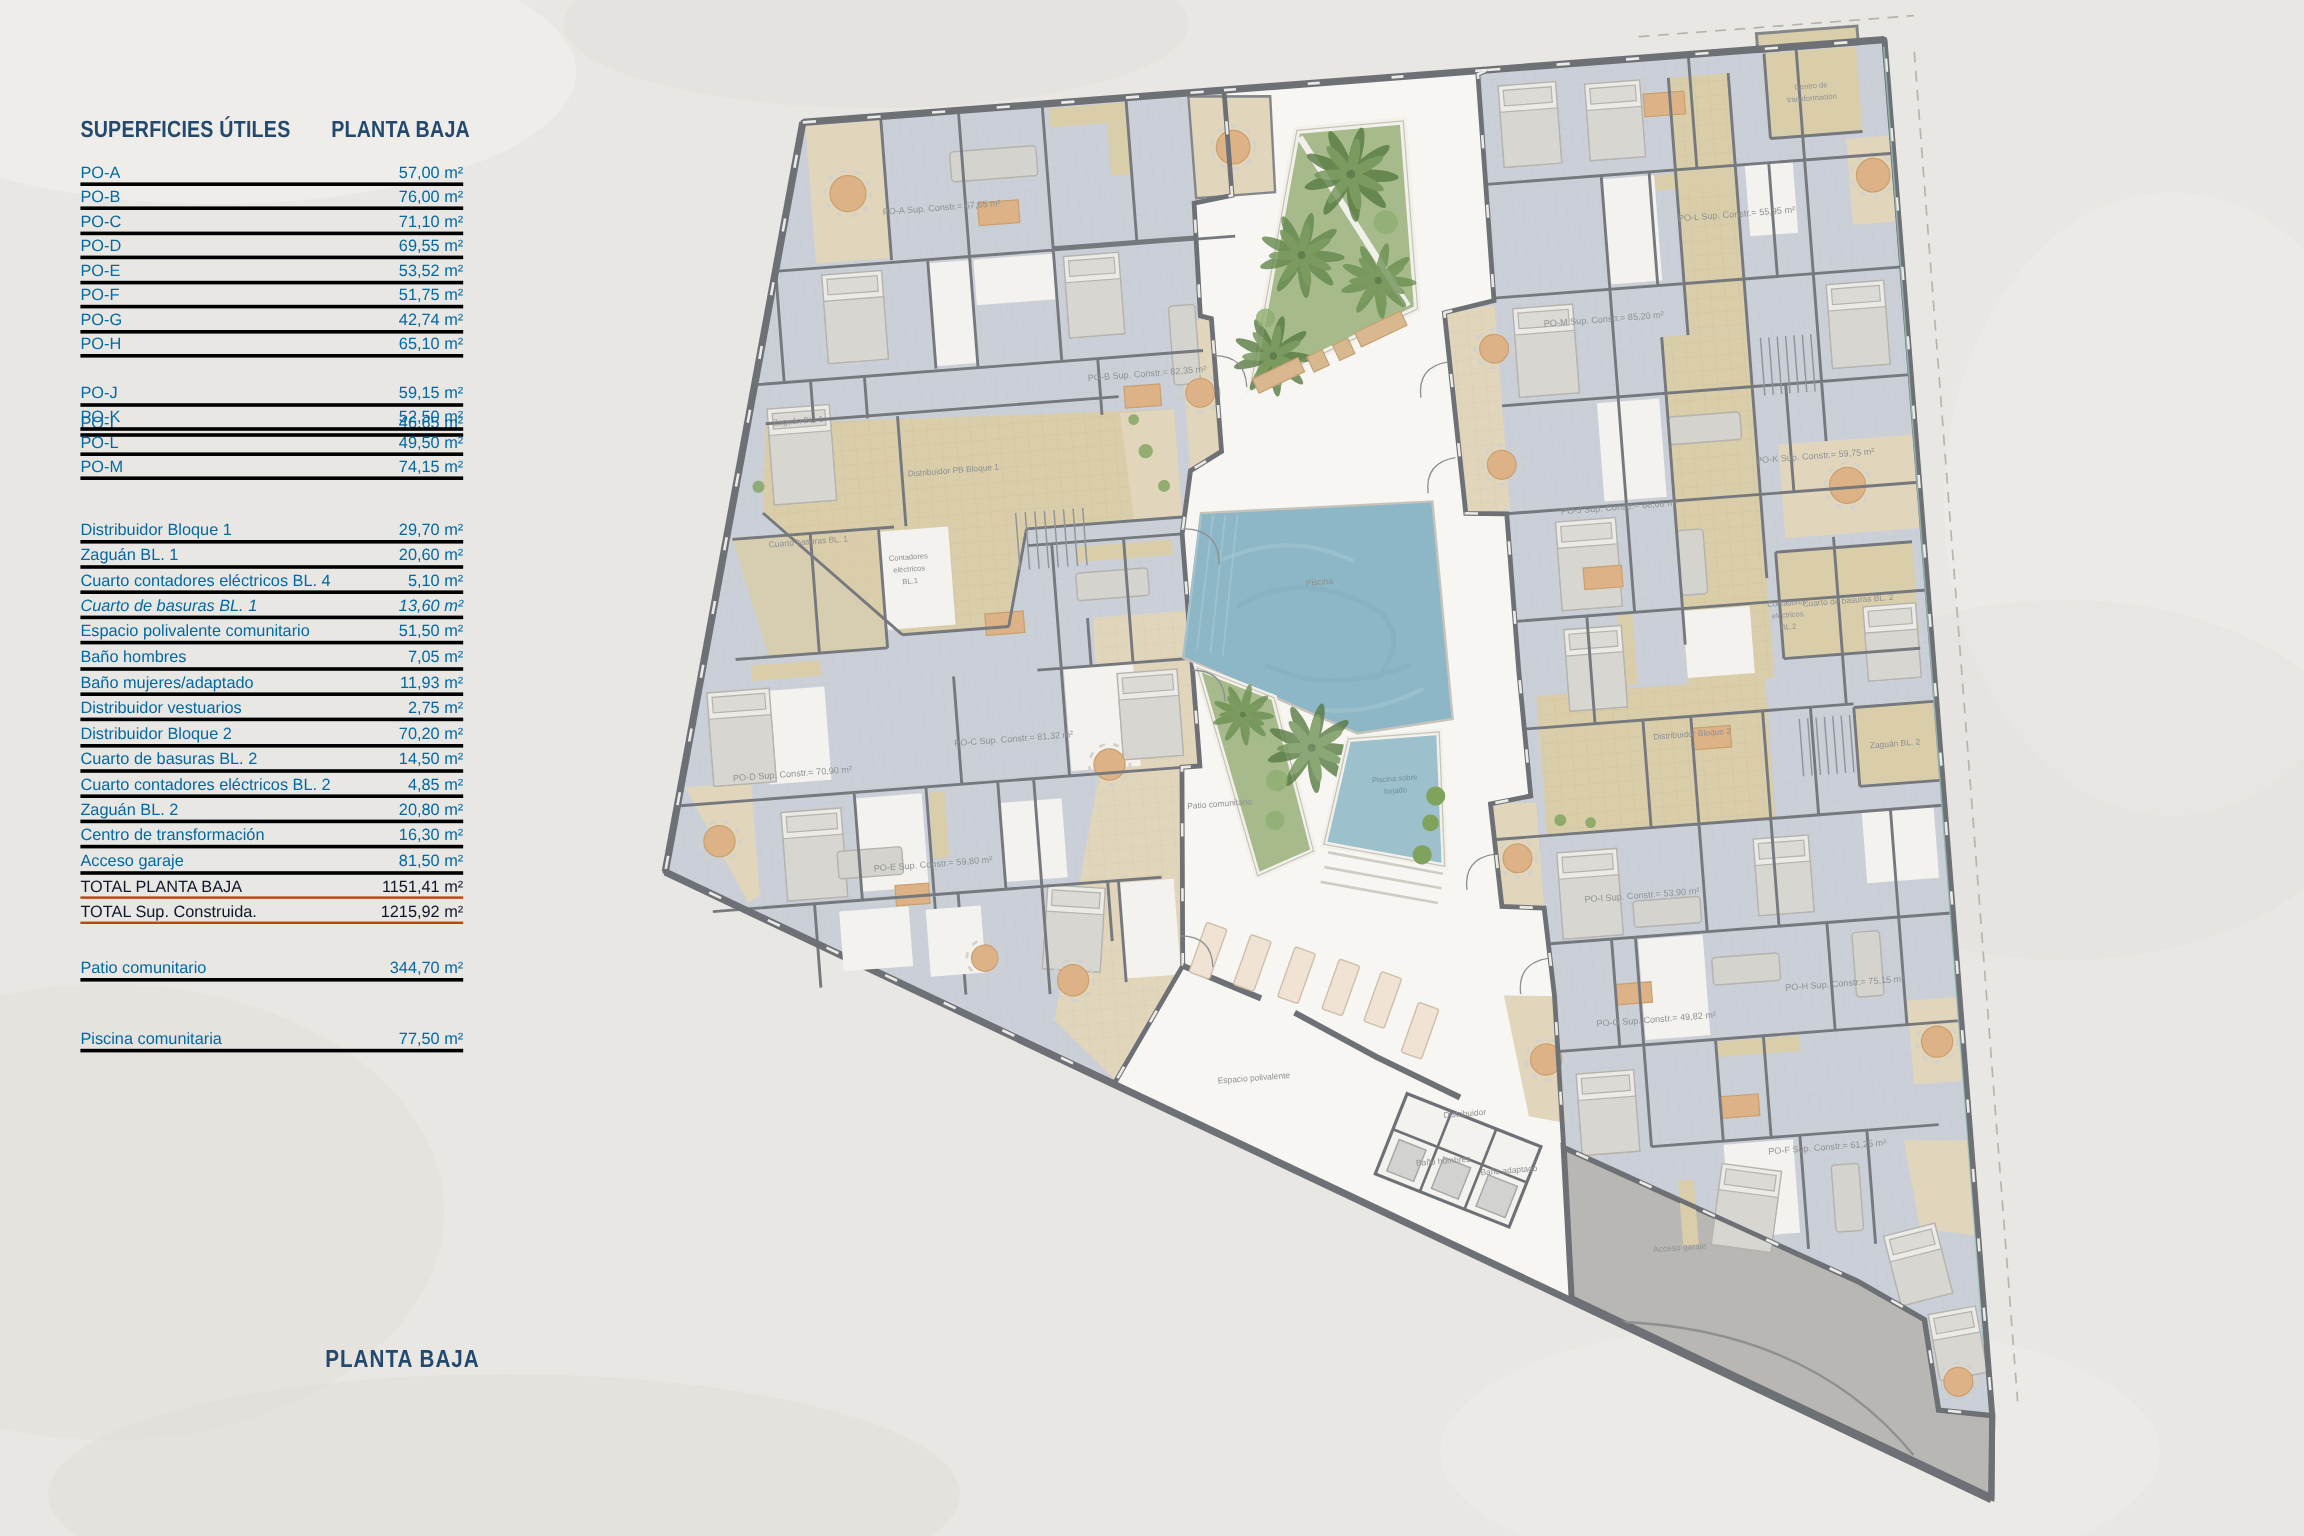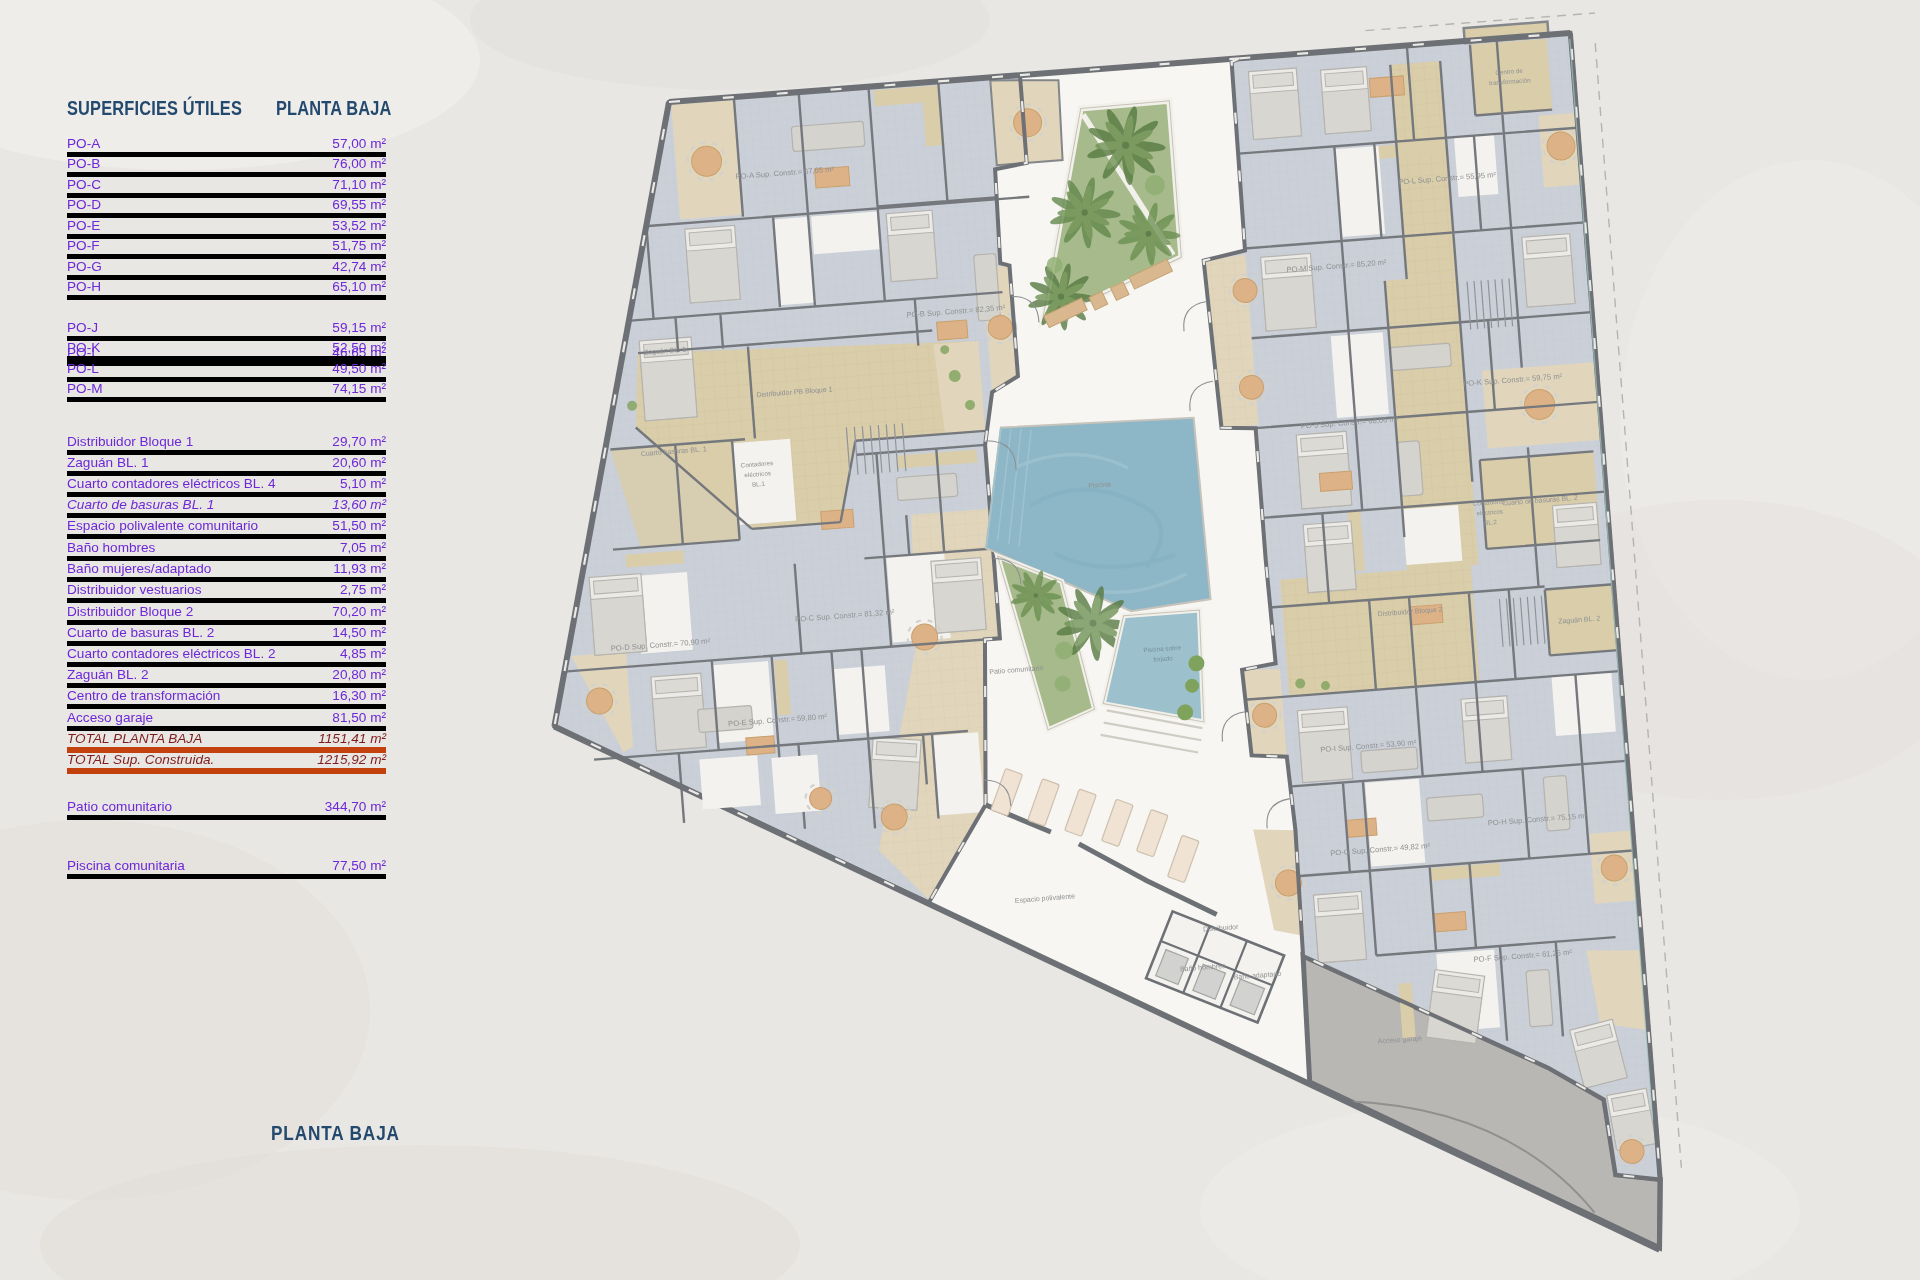--- a/index.html
+++ b/index.html
@@ -1,19 +1,19 @@
 <!DOCTYPE html>
 <html><head><meta charset="utf-8">
 <style>
 html,body{margin:0;padding:0;}
 body{width:1920px;height:1280px;overflow:hidden;background:#e9e7e3;font-family:"Liberation Sans",sans-serif;position:relative;}
-.row{position:absolute;left:67px;width:319px;font-size:13.6px;color:#6d28d9;border-bottom:5px solid #000000;height:20px;}
+.row{position:absolute;left:67px;width:319px;font-size:13.6px;color:#0369a1;border-bottom:3px solid #000000;height:20px;}
 .row .v{position:absolute;right:0;bottom:1px;}
 .row .l{position:absolute;left:0;bottom:1px;white-space:nowrap;}
-.tot{color:#7f1d1d;border-bottom:6px solid #c2410c;font-style:italic;}
+.tot{color:#0f172a;border-bottom:2px solid #c2410c;}
 .hdr{position:absolute;font-size:19.5px;font-weight:bold;color:#24496e;letter-spacing:0.2px;transform:scaleX(0.84);transform-origin:0 0;white-space:nowrap;}
 </style></head><body>
 <svg width="1920" height="1280" viewBox="0 0 1920 1280" style="position:absolute;left:0;top:0">
 <rect x="0" y="0" width="1920" height="1280" fill="#e9e7e3"></rect>
 <ellipse cx="180" cy="60" rx="300" ry="110" fill="#f2f1ee" opacity="0.6"></ellipse>
 <ellipse cx="730" cy="20" rx="260" ry="70" fill="#e0ddd8" opacity="0.35"></ellipse>
 <ellipse cx="90" cy="1010" rx="280" ry="190" fill="#e0ddd7" opacity="0.4"></ellipse>
 <ellipse cx="420" cy="1245" rx="380" ry="100" fill="#dfdcd6" opacity="0.4"></ellipse>
 <ellipse cx="1810" cy="420" rx="190" ry="260" fill="#efedea" opacity="0.5"></ellipse>
 <ellipse cx="1720" cy="650" rx="250" ry="150" fill="#e1ded9" opacity="0.35"></ellipse>

